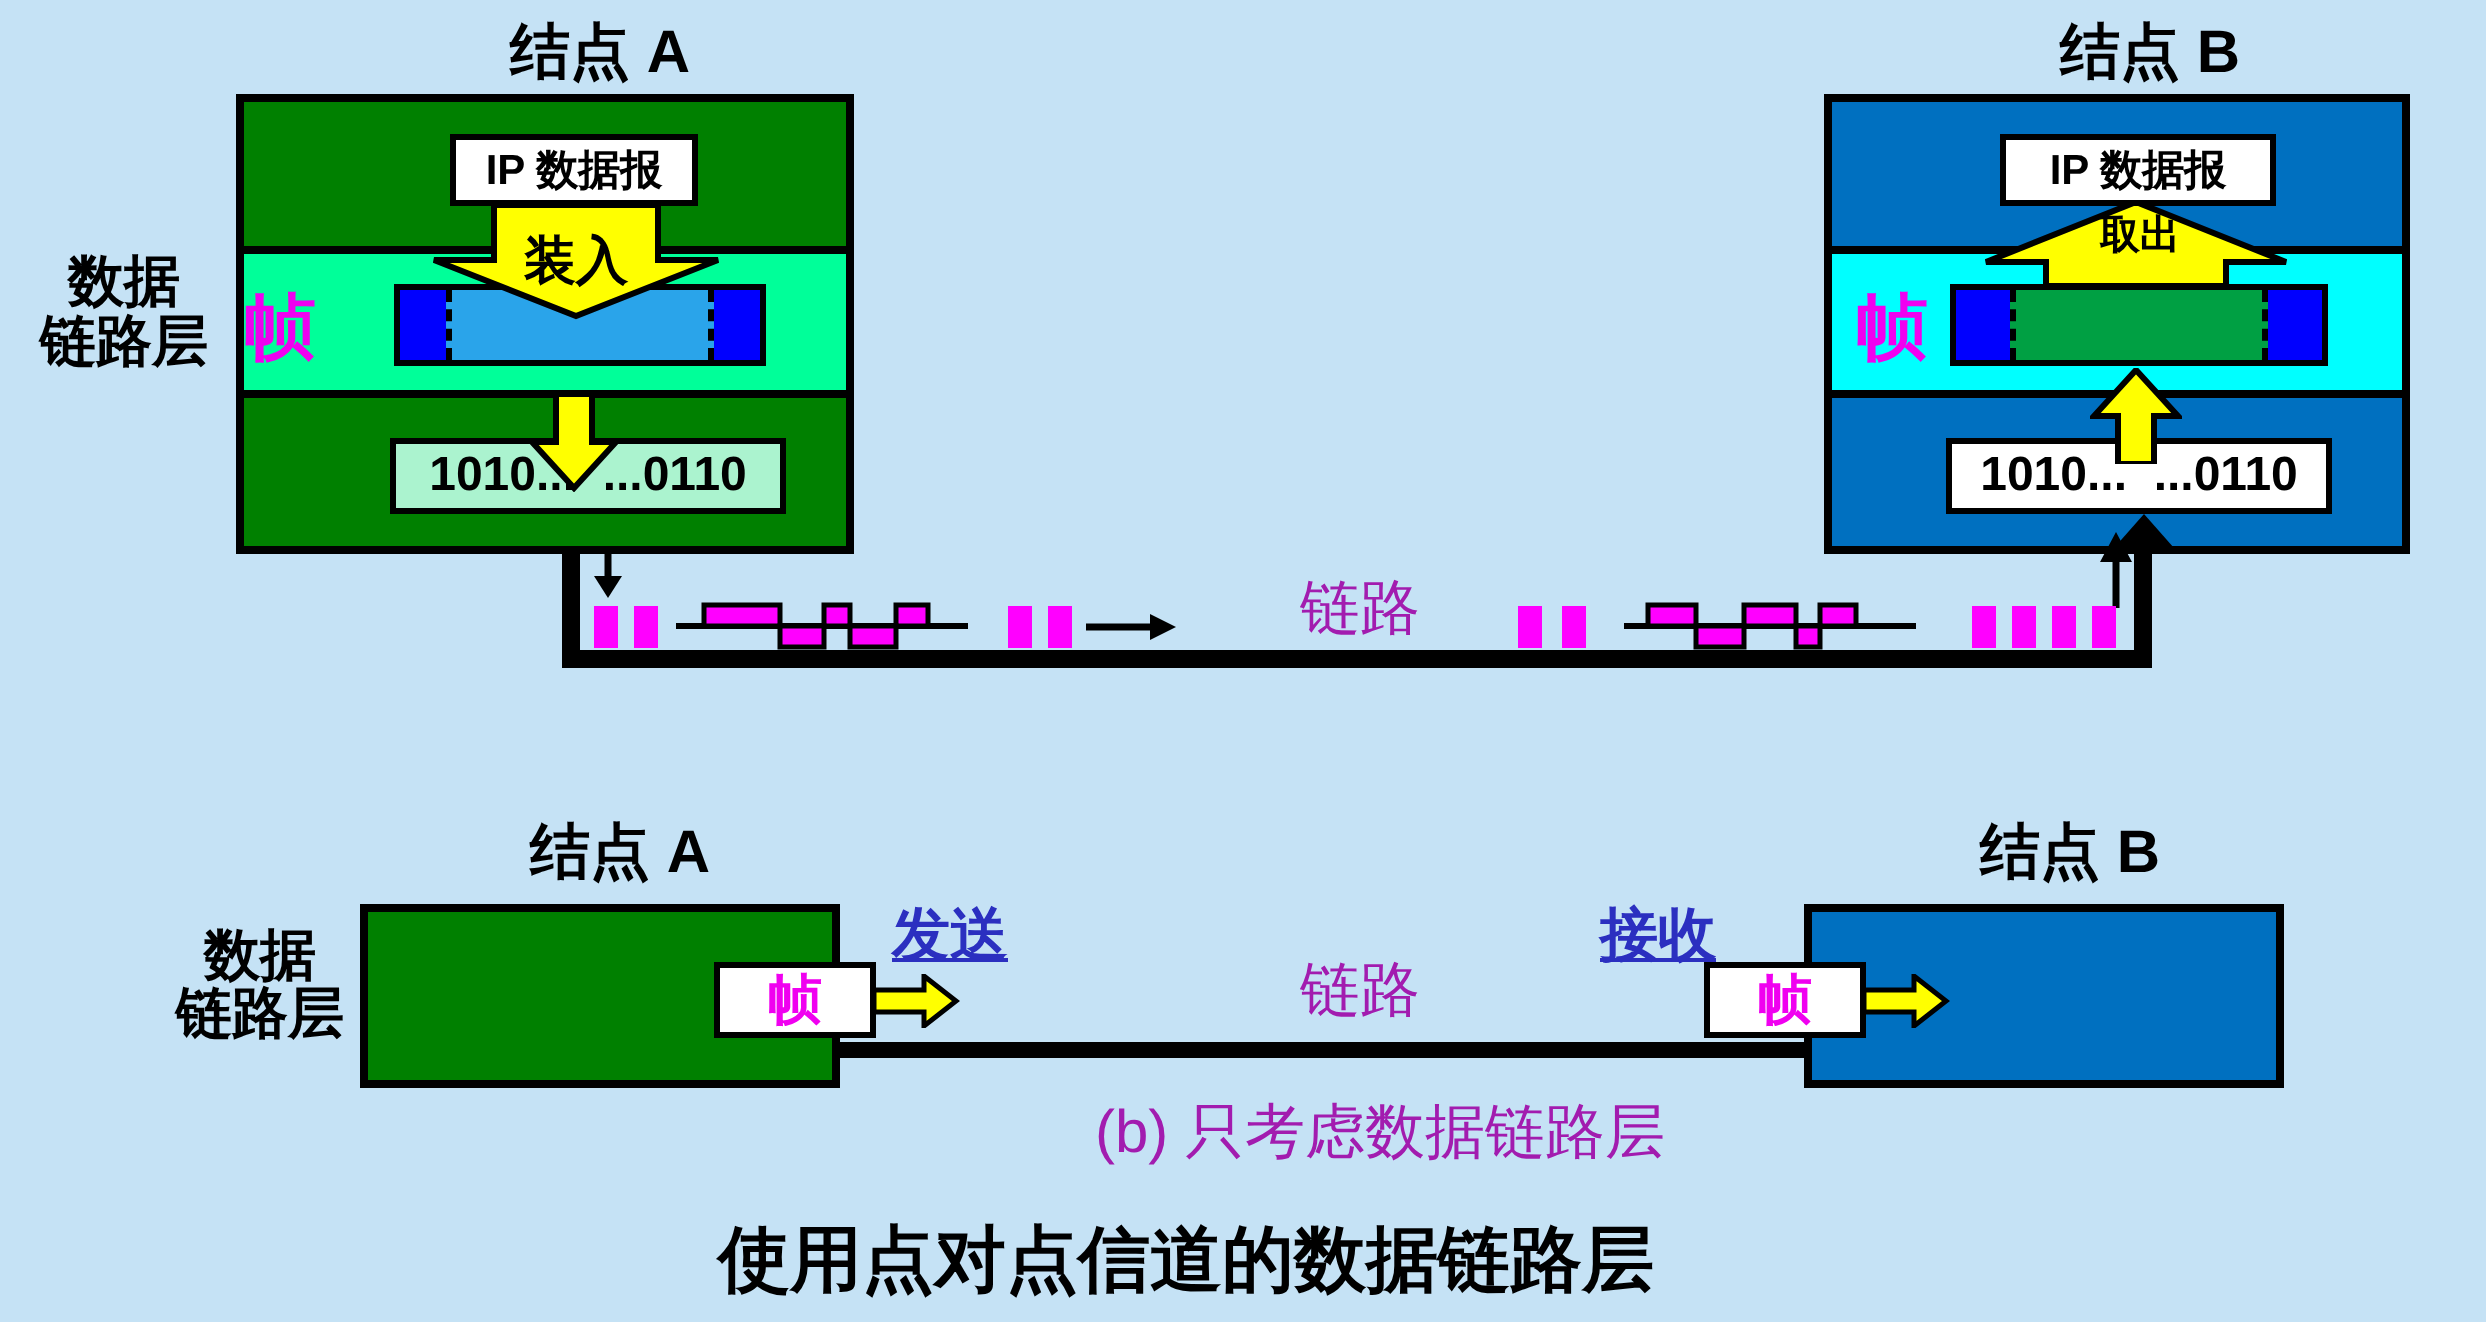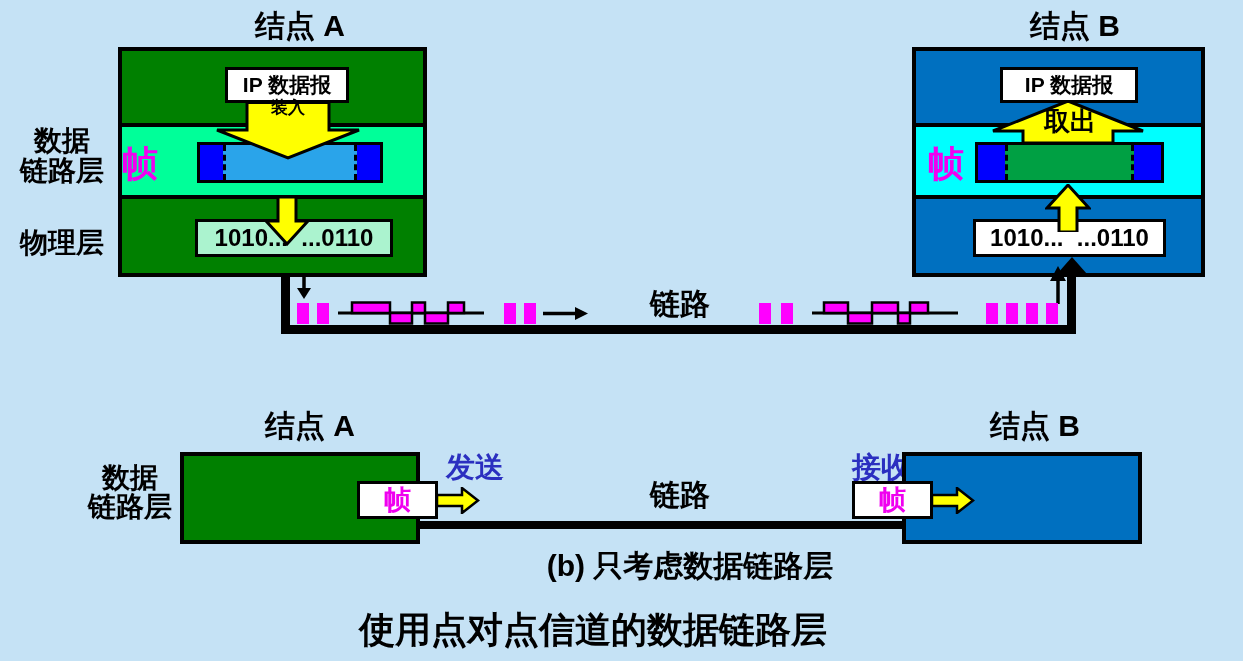--- a/index.html
+++ b/index.html
@@ -1,22 +1,22 @@
 <!DOCTYPE html>
 <html><head>
 <meta charset="utf-8">
 <style>
   html,body{margin:0;padding:0;}
   body{font-family:"Liberation Sans","DejaVu Sans",sans-serif;}
   #stage{position:relative;width:1243px;height:661px;background:#C5E2F5;overflow:hidden;}
   .abs{position:absolute;}
   .ctr{text-align:center;}
   .blk{color:#000;font-weight:bold;}
-  .navy{color:#000000;font-weight:bold;}
-  .blue-txt{color:#2B2FC0;font-weight:bold;}
+  .navy{color:#a21caf;font-weight:normal;}
+  .blue-txt{color:#2B2FC0;font-weight:bold;text-decoration:underline;}
   .magenta{color:#F000F0;font-weight:bold;}
   .node-box{box-sizing:border-box;border:4px solid #000;}
   .band{position:absolute;left:0;right:0;top:72px;height:76px;box-sizing:border-box;
         border-top:4px solid #000;border-bottom:4px solid #000;}
   .white-box{box-sizing:border-box;background:#fff;border:3px solid #000;
              display:flex;align-items:center;justify-content:center;}
   .frame{box-sizing:border-box;border:3px solid #000;background:#0000FF;}
   .frame-mid{position:absolute;top:0;bottom:0;box-sizing:border-box;
              border-left:3px dashed #000;border-right:3px dashed #000;}
   .bit{position:absolute;width:12px;height:21px;background:#FF00FF;top:303px;}
@@ -28,57 +28,56 @@
 
 <div id="stage">
 
   <div class="abs ctr blk" style="left:180px;top:6px;width:240px;font-size:30px;">结点 A</div>
   <div class="abs ctr blk" style="left:940px;top:6px;width:270px;font-size:30px;">结点 B</div>
 
   <div class="abs ctr blk" style="left:8px;top:126px;width:108px;font-size:28px;line-height:30px;">
     <div>数据</div>
     <div>链路层</div>
   </div>
-  <div class="abs ctr blk" style="left:8px;top:224px;width:108px;font-size:28px;">物理层</div>
 
   <div class="abs node-box" style="left:118px;top:47px;width:309px;height:230px;background:#008000;">
     <div class="band" style="background:#00FF99;"></div>
   </div>
 
   <div class="abs node-box" style="left:912px;top:47px;width:293px;height:230px;background:#0070C0;">
     <div class="band" style="background:#00FFFF;"></div>
   </div>
 
   <svg class="abs" style="left:215px;top:101px;z-index:4;" width="146" height="59" viewBox="0 0 146 59">
     <polygon points="32,1.5 114,1.5 114,29 144,29 73,57 2,29 32,29" fill="#FFFF00" stroke="#000" stroke-width="3"></polygon>
   </svg>
   <div class="abs white-box" style="left:225px;top:67px;width:124px;height:36px;font-size:21px;font-weight:bold;z-index:5;">
     <span>IP 数据报</span>
   </div>
-  <div class="abs ctr blk" style="left:250px;top:96px;width:76px;font-size:17px;z-index:6;">装入</div>
+  <div class="abs ctr blk" style="left:250px;top:113px;width:76px;font-size:26px;z-index:6;">装入</div>
 
   <div class="abs frame" style="left:197px;top:142px;width:186px;height:41px;z-index:2;">
     <div class="frame-mid" style="left:23px;right:23px;background:#2AA4EA;"></div>
   </div>
   <div class="abs magenta" style="left:122px;top:140px;font-size:36px;z-index:3;">帧</div>
 
   <svg class="abs" style="left:264px;top:197px;z-index:5;" width="46" height="49" viewBox="0 0 46 49">
     <polygon points="14,0 32,0 32,24 44,24 23,47 2,24 14,24" fill="#FFFF00" stroke="#000" stroke-width="3"></polygon>
   </svg>
   <div class="abs white-box pre" style="left:195px;top:219px;width:198px;height:38px;background:#ABF3CF;font-size:24px;font-weight:bold;z-index:3;">
     <span class="pre">1010...  ...0110</span>
   </div>
 
   <svg class="abs" style="left:991px;top:100px;z-index:4;" width="154" height="44" viewBox="0 0 154 44">
     <polygon points="77,1 152,31 122,31 122,43 32,43 32,31 2,31" fill="#FFFF00" stroke="#000" stroke-width="3"></polygon>
   </svg>
   <div class="abs white-box" style="left:1000px;top:67px;width:138px;height:36px;font-size:21px;font-weight:bold;z-index:5;">
     <span>IP 数据报</span>
   </div>
-  <div class="abs ctr blk" style="left:1032px;top:104px;width:76px;font-size:26px;z-index:6;">取出</div>
+  <div class="abs ctr blk" style="left:1032px;top:104px;width:76px;font-size:20px;z-index:6;">取出</div>
 
   <div class="abs frame" style="left:975px;top:142px;width:189px;height:41px;z-index:2;">
     <div class="frame-mid" style="left:27px;right:27px;background:#00A043;"></div>
   </div>
   <div class="abs magenta" style="left:928px;top:140px;font-size:36px;z-index:3;">帧</div>
 
   <svg class="abs" style="left:1045px;top:184px;z-index:5;" width="46" height="48" viewBox="0 0 46 48">
     <polygon points="23,1 44,24 32,24 32,48 14,48 14,24 2,24" fill="#FFFF00" stroke="#000" stroke-width="3"></polygon>
   </svg>
   <div class="abs white-box pre" style="left:973px;top:219px;width:193px;height:38px;font-size:24px;font-weight:bold;z-index:3;">
@@ -151,21 +150,21 @@
   <div class="abs white-box" style="left:357px;top:481px;width:81px;height:38px;z-index:3;">
     <span class="magenta" style="font-size:27px;">帧</span>
   </div>
   <svg class="abs" style="left:436px;top:487px;z-index:4;" width="44" height="27" viewBox="0 0 44 27">
     <polygon points="1,8 26,8 26,1 42,13.5 26,26 26,19 1,19" fill="#FFFF00" stroke="#000" stroke-width="2.5"></polygon>
   </svg>
   <div class="abs ctr blue-txt" style="left:430px;top:448px;width:90px;font-size:29px;">发送</div>
 
   <div class="abs ctr navy" style="left:620px;top:475px;width:120px;font-size:30px;">链路</div>
 
-  <div class="abs ctr blue-txt" style="left:820px;top:448px;width:90px;font-size:29px;text-align:right;">接收</div>
+  <div class="abs ctr blue-txt" style="left:784px;top:448px;width:90px;font-size:29px;">接收</div>
   <div class="abs white-box" style="left:852px;top:481px;width:81px;height:38px;z-index:3;">
     <span class="magenta" style="font-size:27px;">帧</span>
   </div>
   <svg class="abs" style="left:931px;top:487px;z-index:4;" width="44" height="27" viewBox="0 0 44 27">
     <polygon points="1,8 26,8 26,1 42,13.5 26,26 26,19 1,19" fill="#FFFF00" stroke="#000" stroke-width="2.5"></polygon>
   </svg>
 
   <div class="abs ctr navy" style="left:430px;top:546px;width:520px;font-size:30px;">(b) 只考虑数据链路层</div>
 
   <div class="abs ctr blk" style="left:268px;top:606px;width:650px;font-size:36px;">使用点对点信道的数据链路层</div>

